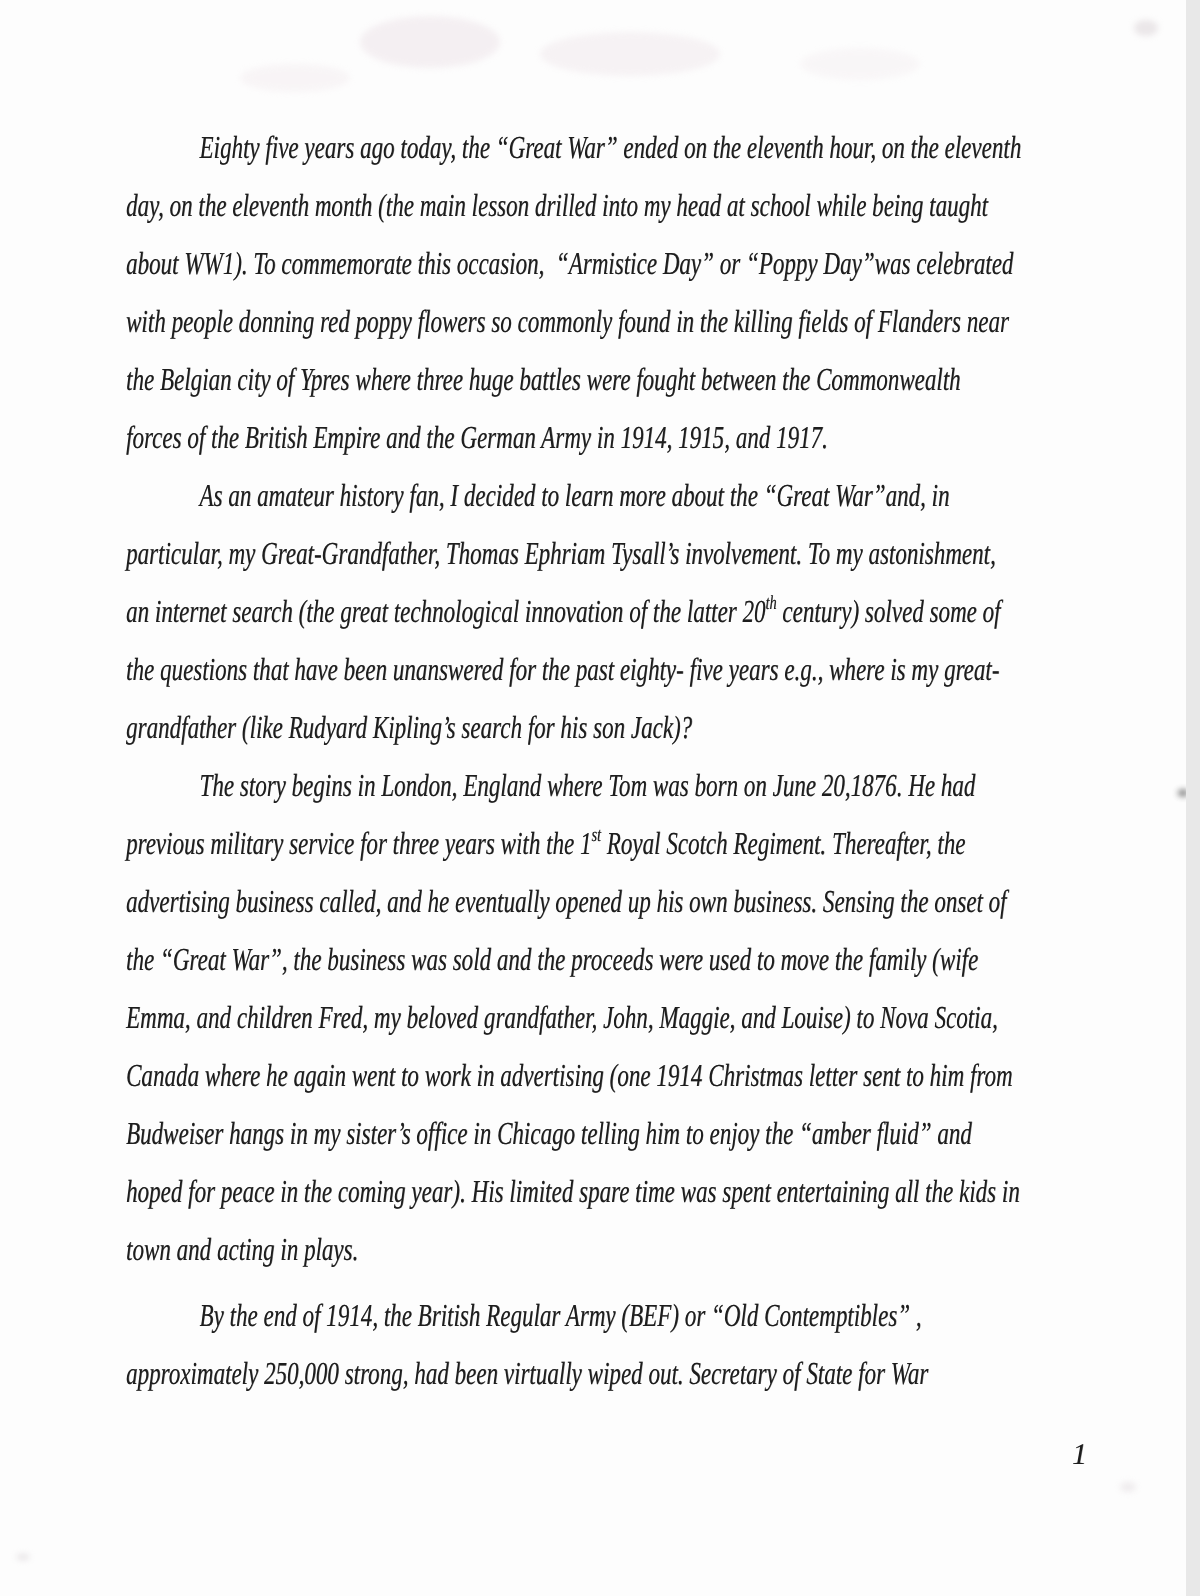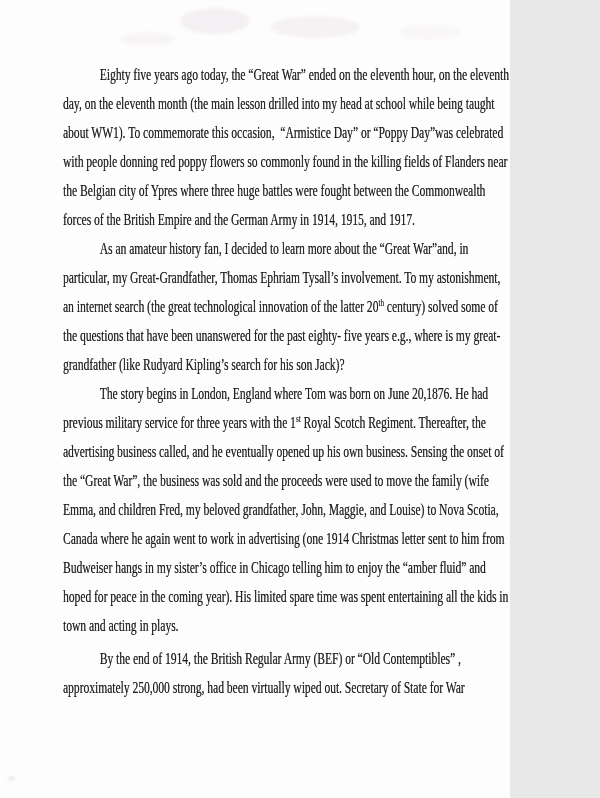--- a/index.html
+++ b/index.html
@@ -2,25 +2,26 @@
 <html><head>
 <meta charset="utf-8">
 <style>
   html, body {
     margin: 0;
     padding: 0;
     background: #e8e8e8;
   }
   .page {
     position: relative;
-    width: 510px;
+    width: 593px;
     height: 798px;
     background: #fdfdfd;
     overflow: hidden;
     font-family: "Liberation Serif", "DejaVu Serif", serif;
+    font-style: italic;
   }
   .text-block {
     position: absolute;
     left: 63px;
     top: 60px;
     width: 672px;
     transform: scaleX(0.72);
     transform-origin: 0 0;
     font-size: 16px;
     line-height: 29px;

